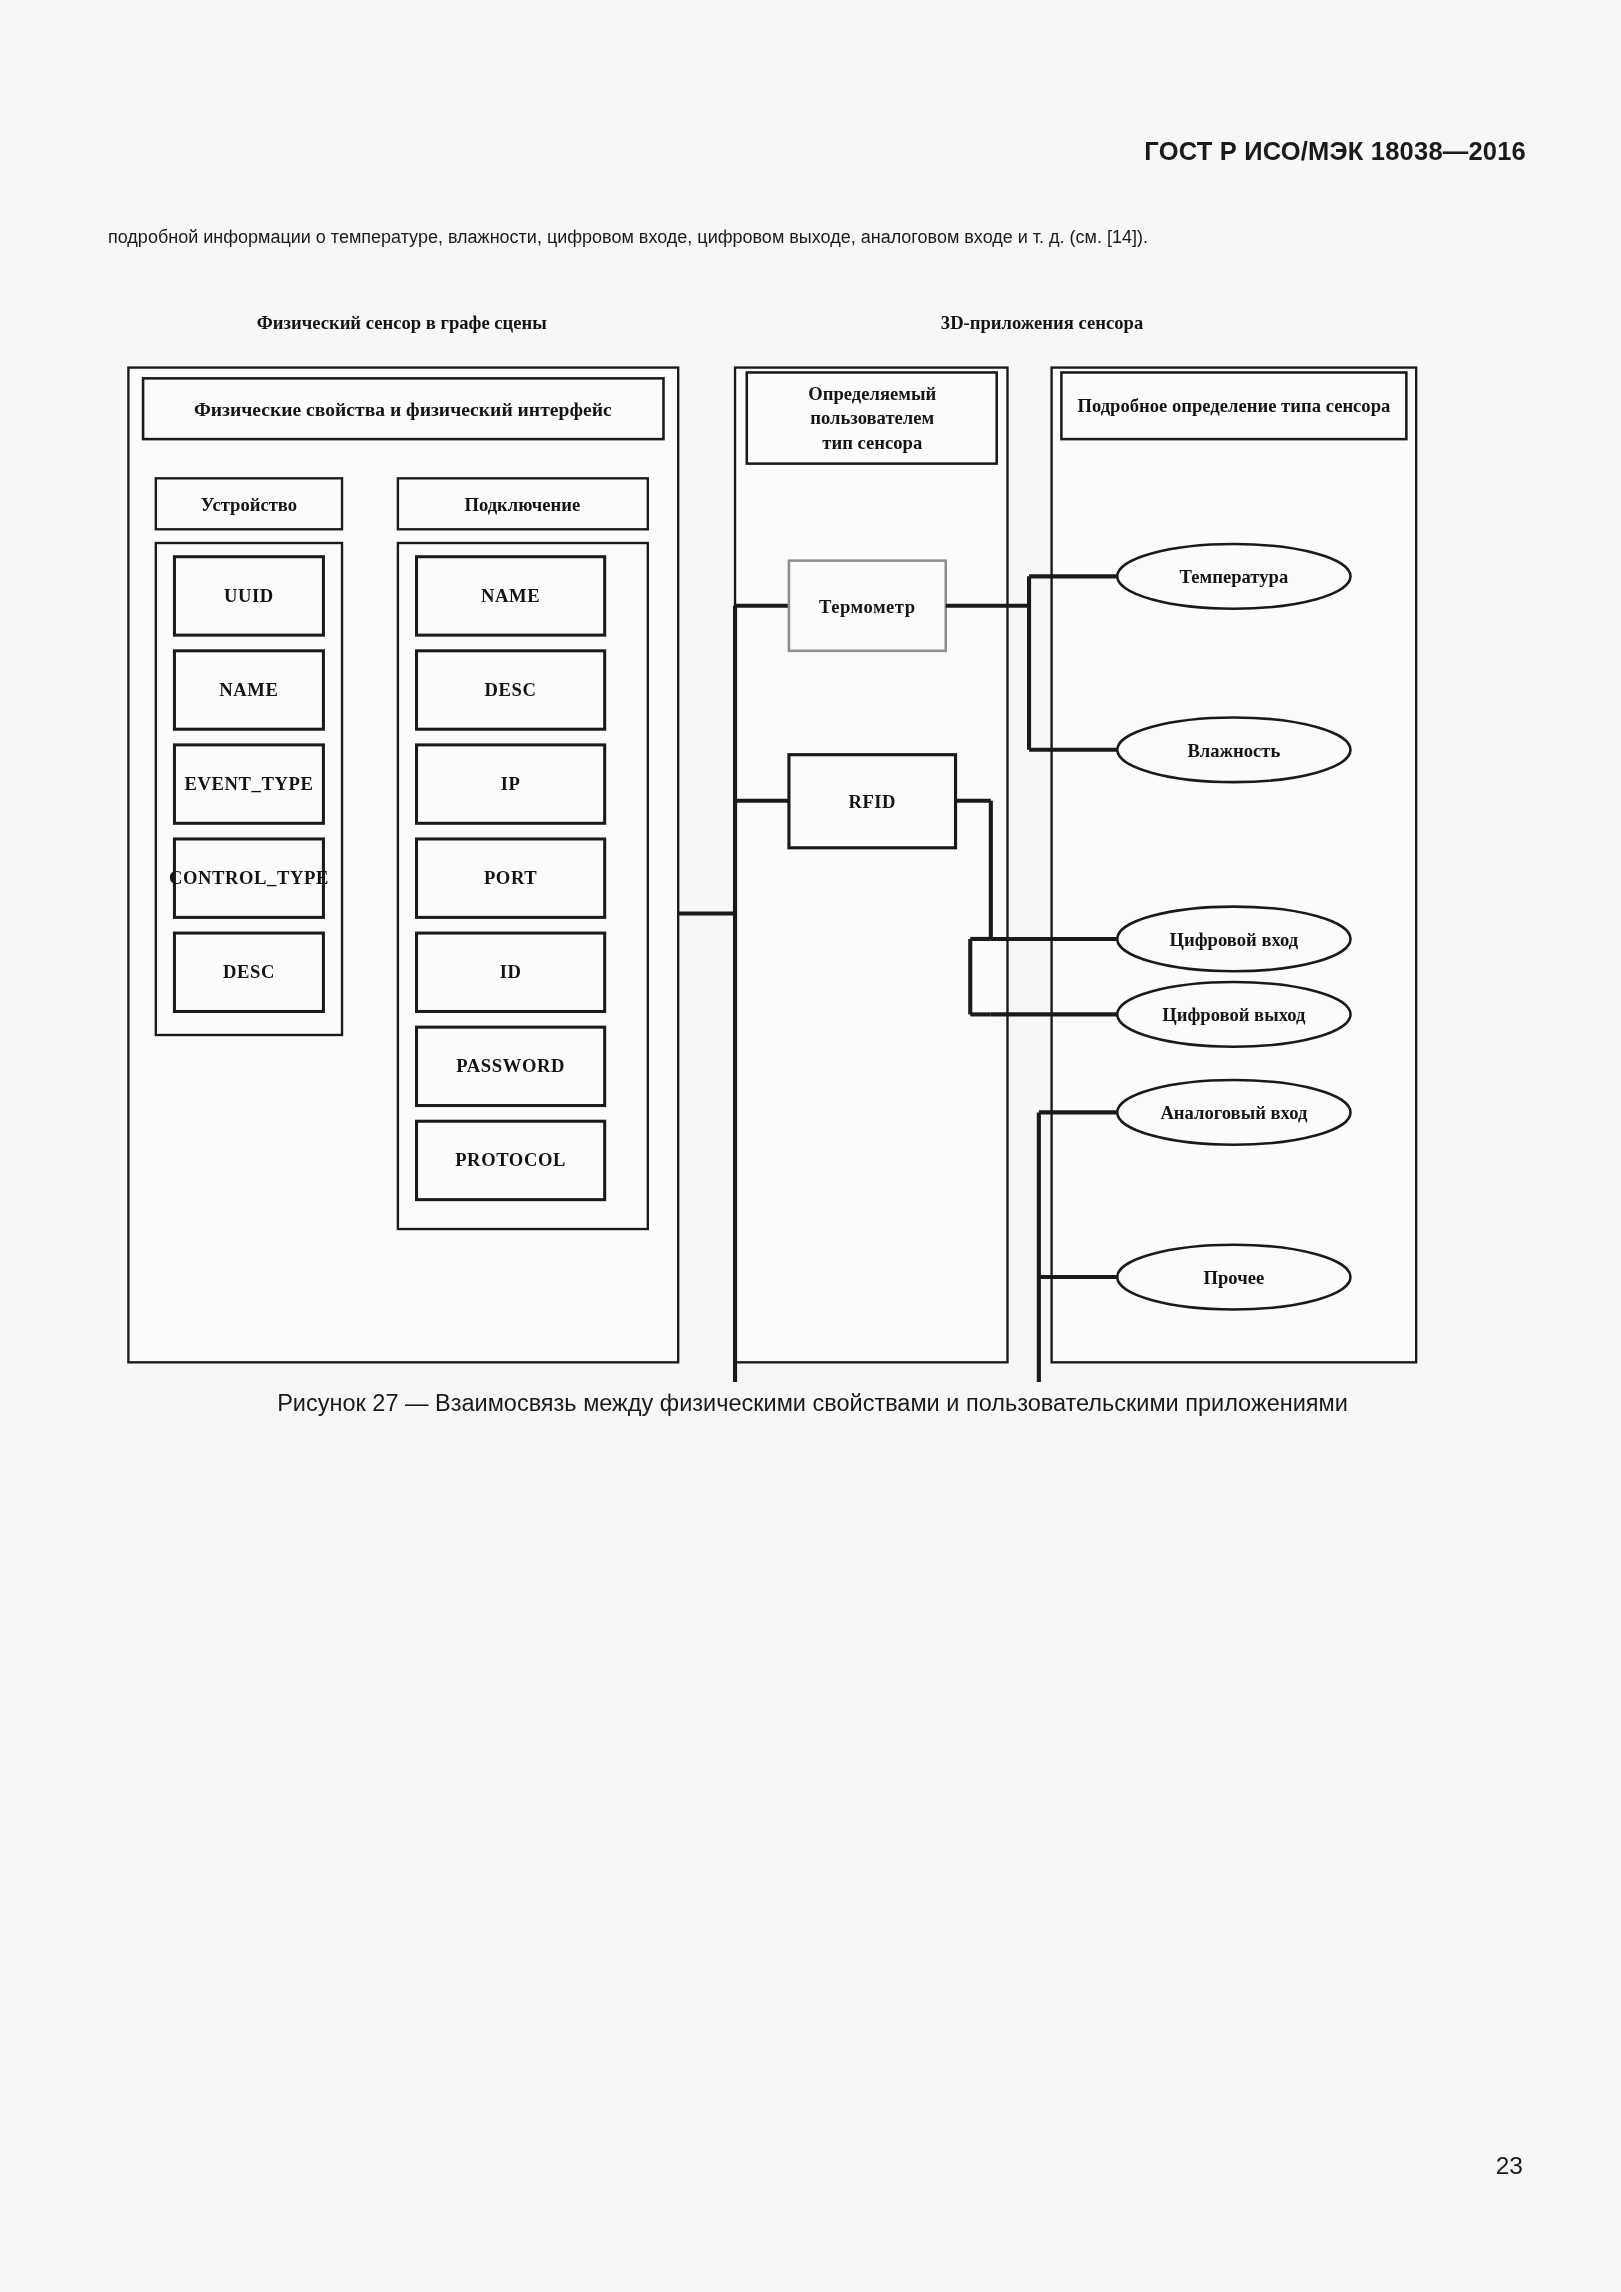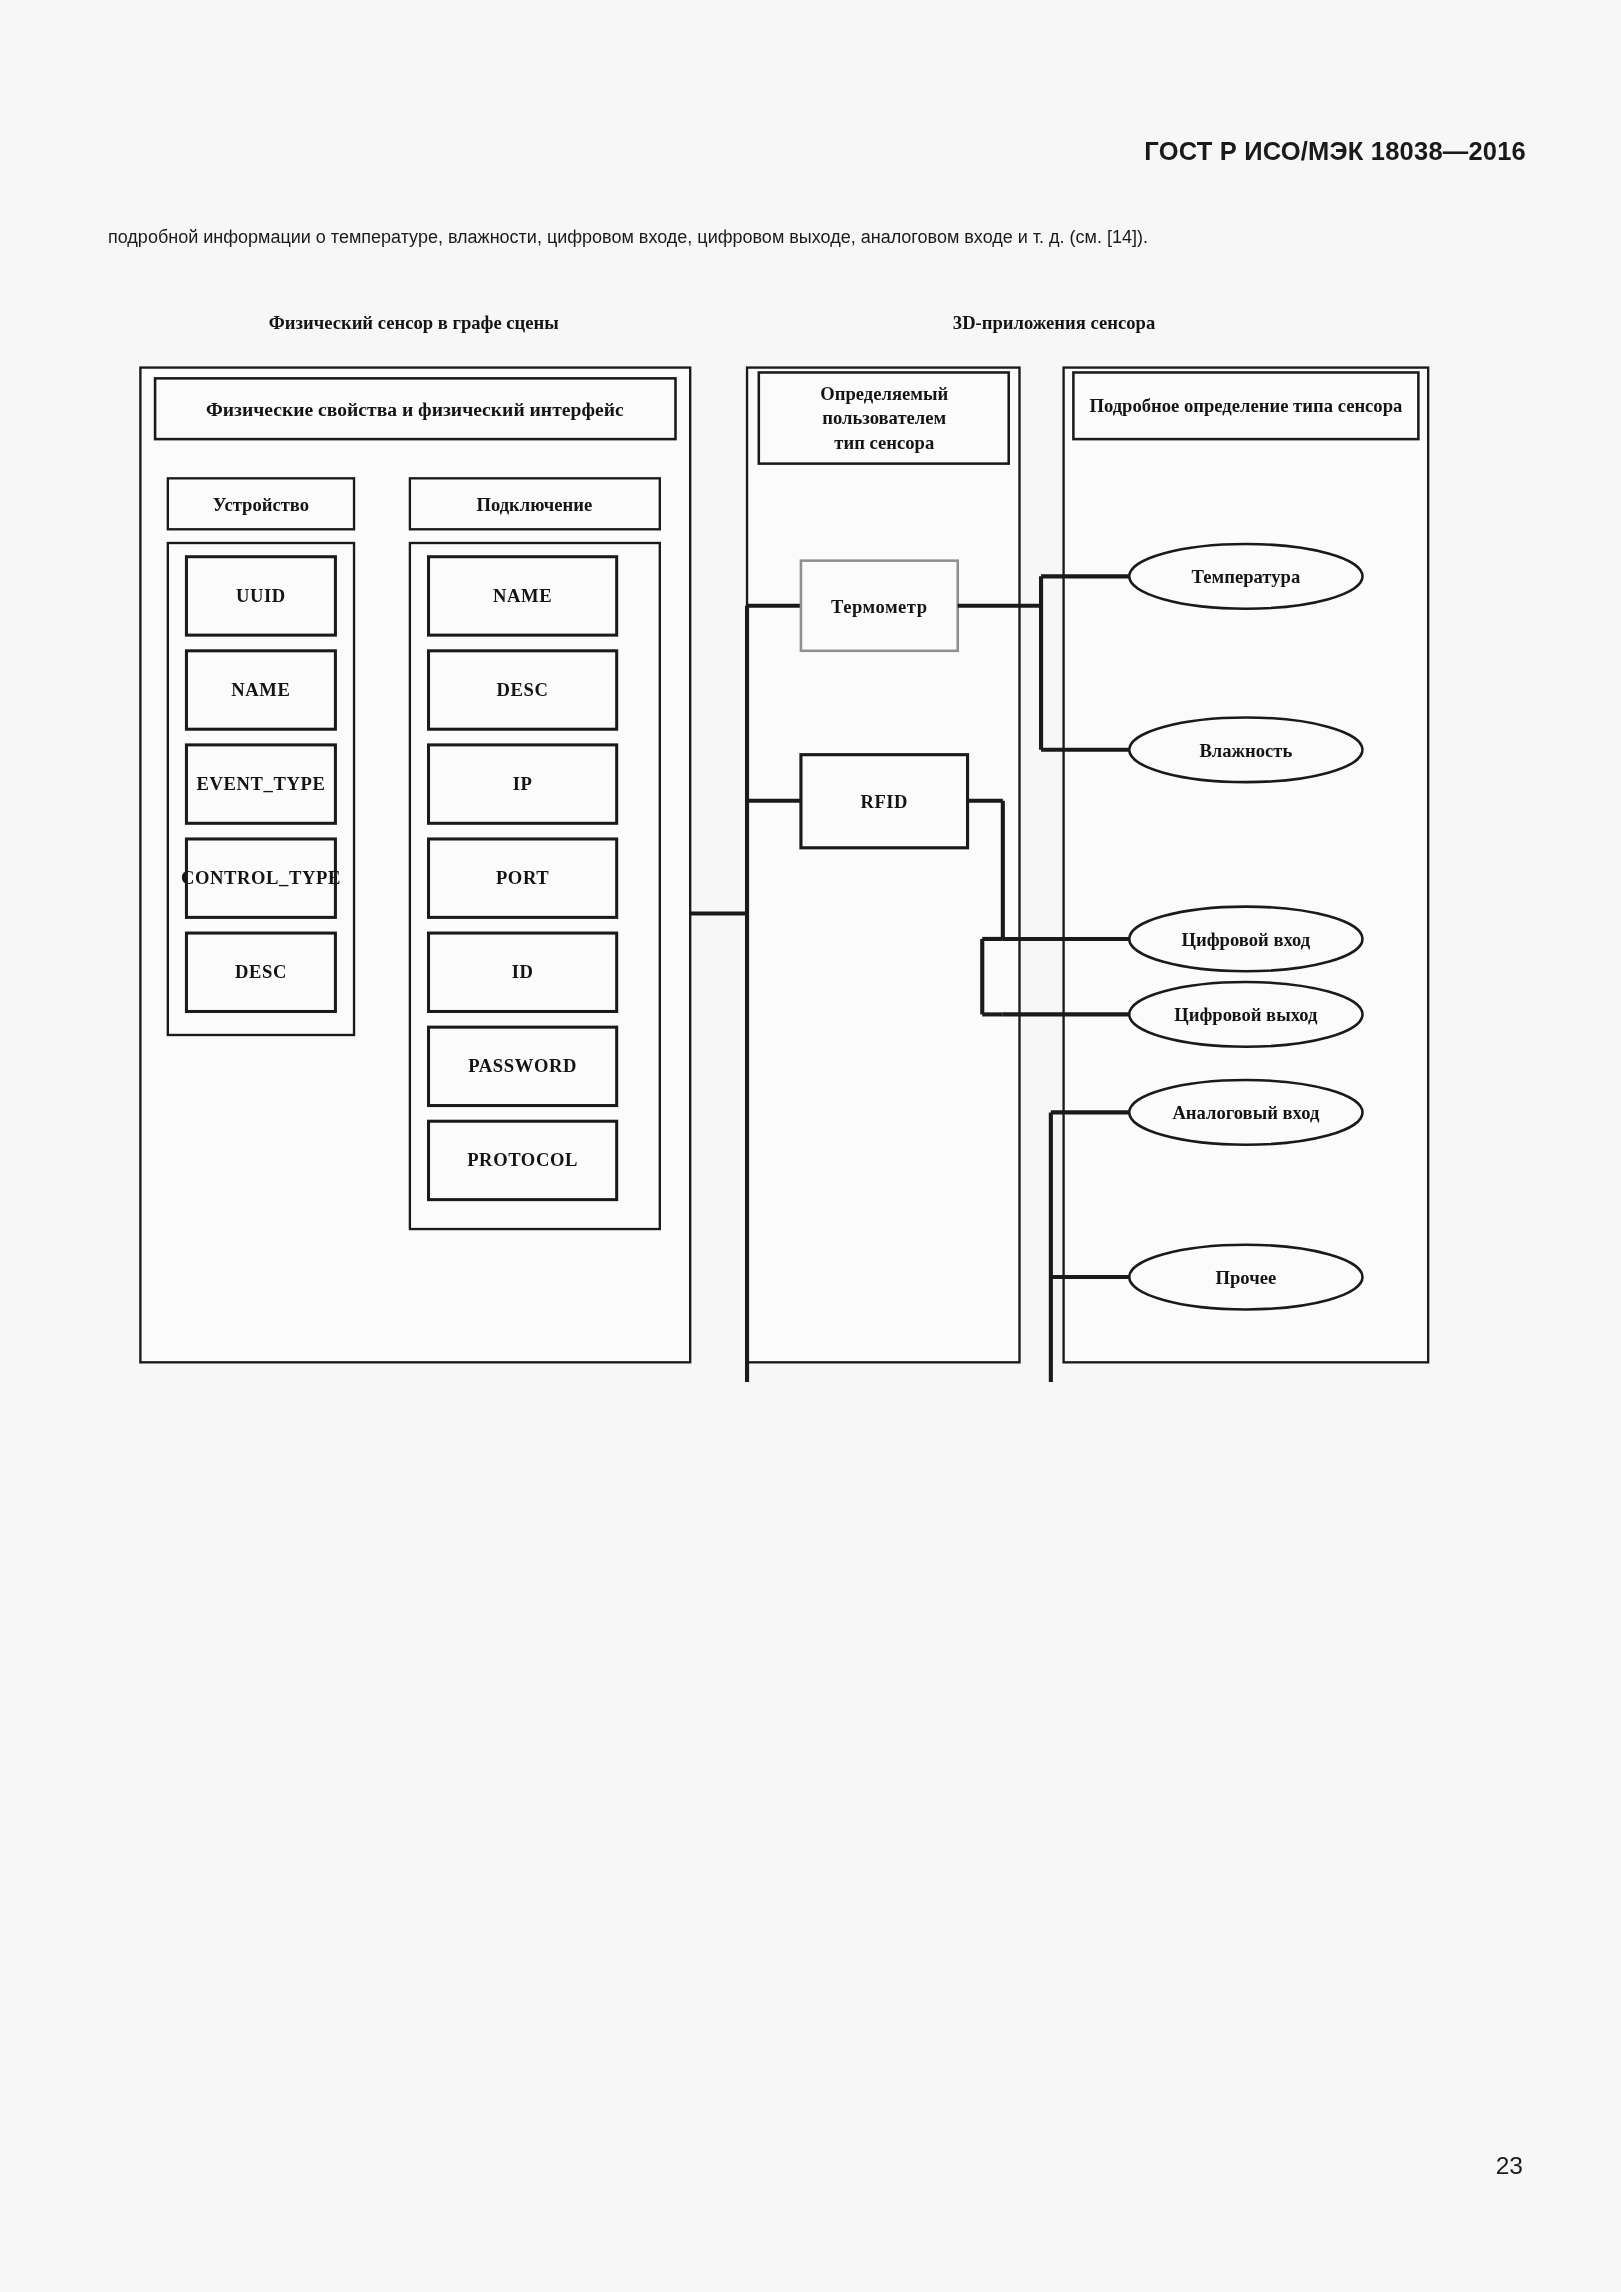--- a/index.html
+++ b/index.html
@@ -33,21 +33,21 @@
     font-family:"Liberation Sans", sans-serif;
     font-size:23.5px;color:#1a1a1a;
   }
 
   .page-number{
     position:absolute;right:98px;top:2152px;
     font-family:"Liberation Sans", sans-serif;
     font-size:24.5px;color:#1a1a1a;
   }
 
-  .figure{position:absolute;left:12px;top:294px;width:1425px;height:1088px;}
+  .figure{position:absolute;left:0;top:294px;width:1425px;height:1088px;}
   .figure svg{display:block;}
 
   svg text{font-family:"Liberation Serif", serif;fill:#141414;}
   .t-colhead{font-size:19px;font-weight:bold;}
   .t-panelhead{font-size:20px;font-weight:bold;}
   .t-panelhead-sm{font-size:19px;font-weight:bold;}
   .t-sub{font-size:19px;font-weight:bold;}
   .t-field{font-size:19px;font-weight:bold;letter-spacing:.6px;}
   .t-mid{font-size:19px;font-weight:bold;letter-spacing:.5px;}
   .t-ell{font-size:19px;font-weight:bold;}
@@ -181,17 +181,18 @@
 
       <ellipse class="ellipse" cx="1259" cy="835" rx="119" ry="33"></ellipse>
       <text class="t-ell" x="1259" y="842" text-anchor="middle">Аналоговый вход</text>
 
       <ellipse class="ellipse" cx="1259" cy="1003" rx="119" ry="33"></ellipse>
       <text class="t-ell" x="1259" y="1010" text-anchor="middle">Прочее</text>
 
     </svg>
   </div>
 
+  <div class="figure-caption">Рисунок 27 — Взаимосвязь между физическими свойствами и пользовательскими приложениями</div>
 
   <div class="page-number">23</div>
 
 </div>
 
 
 </body></html>

